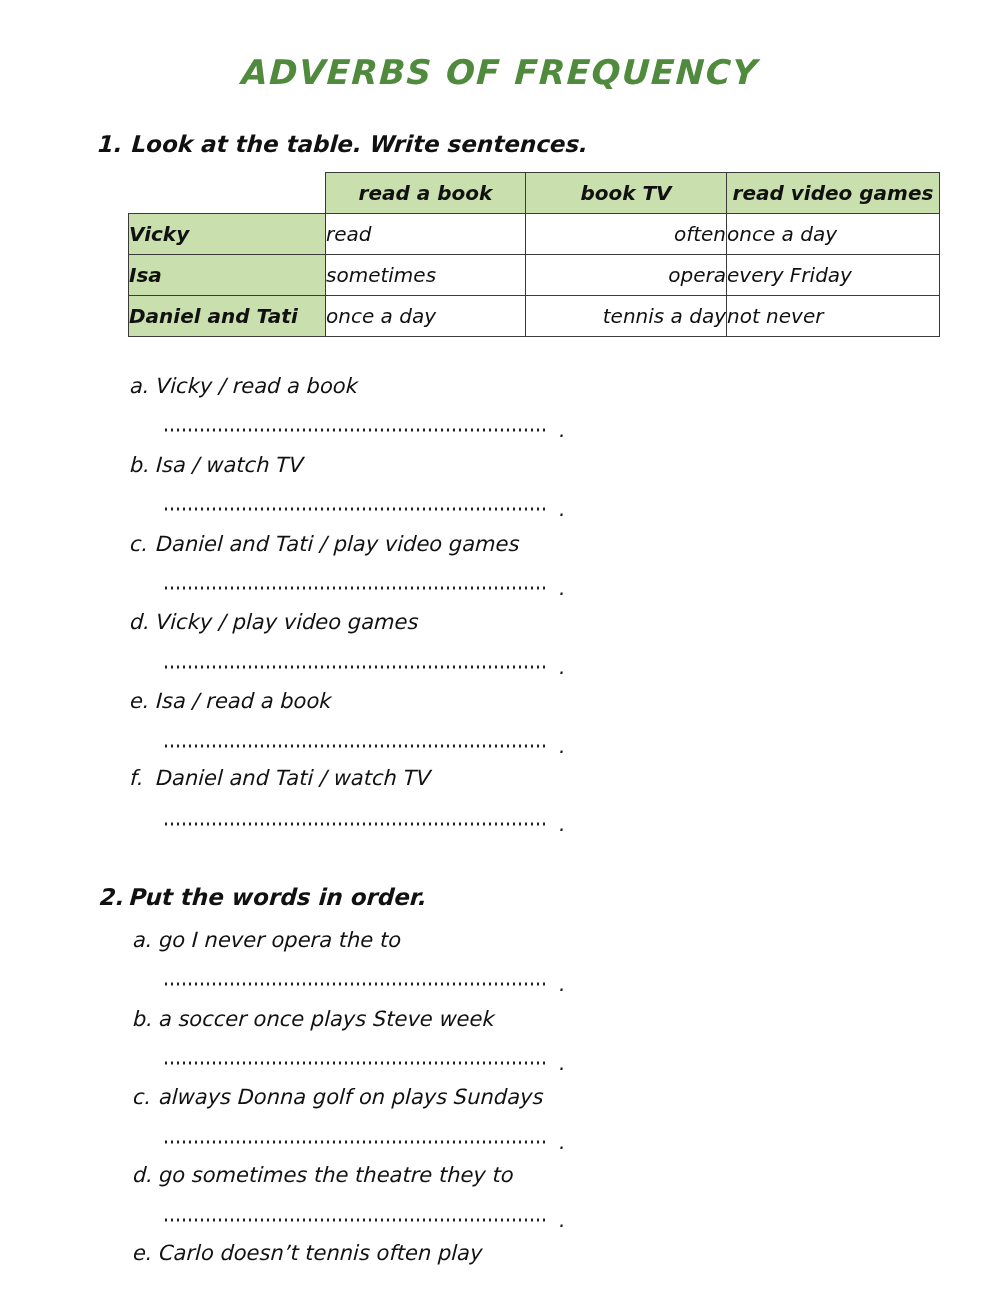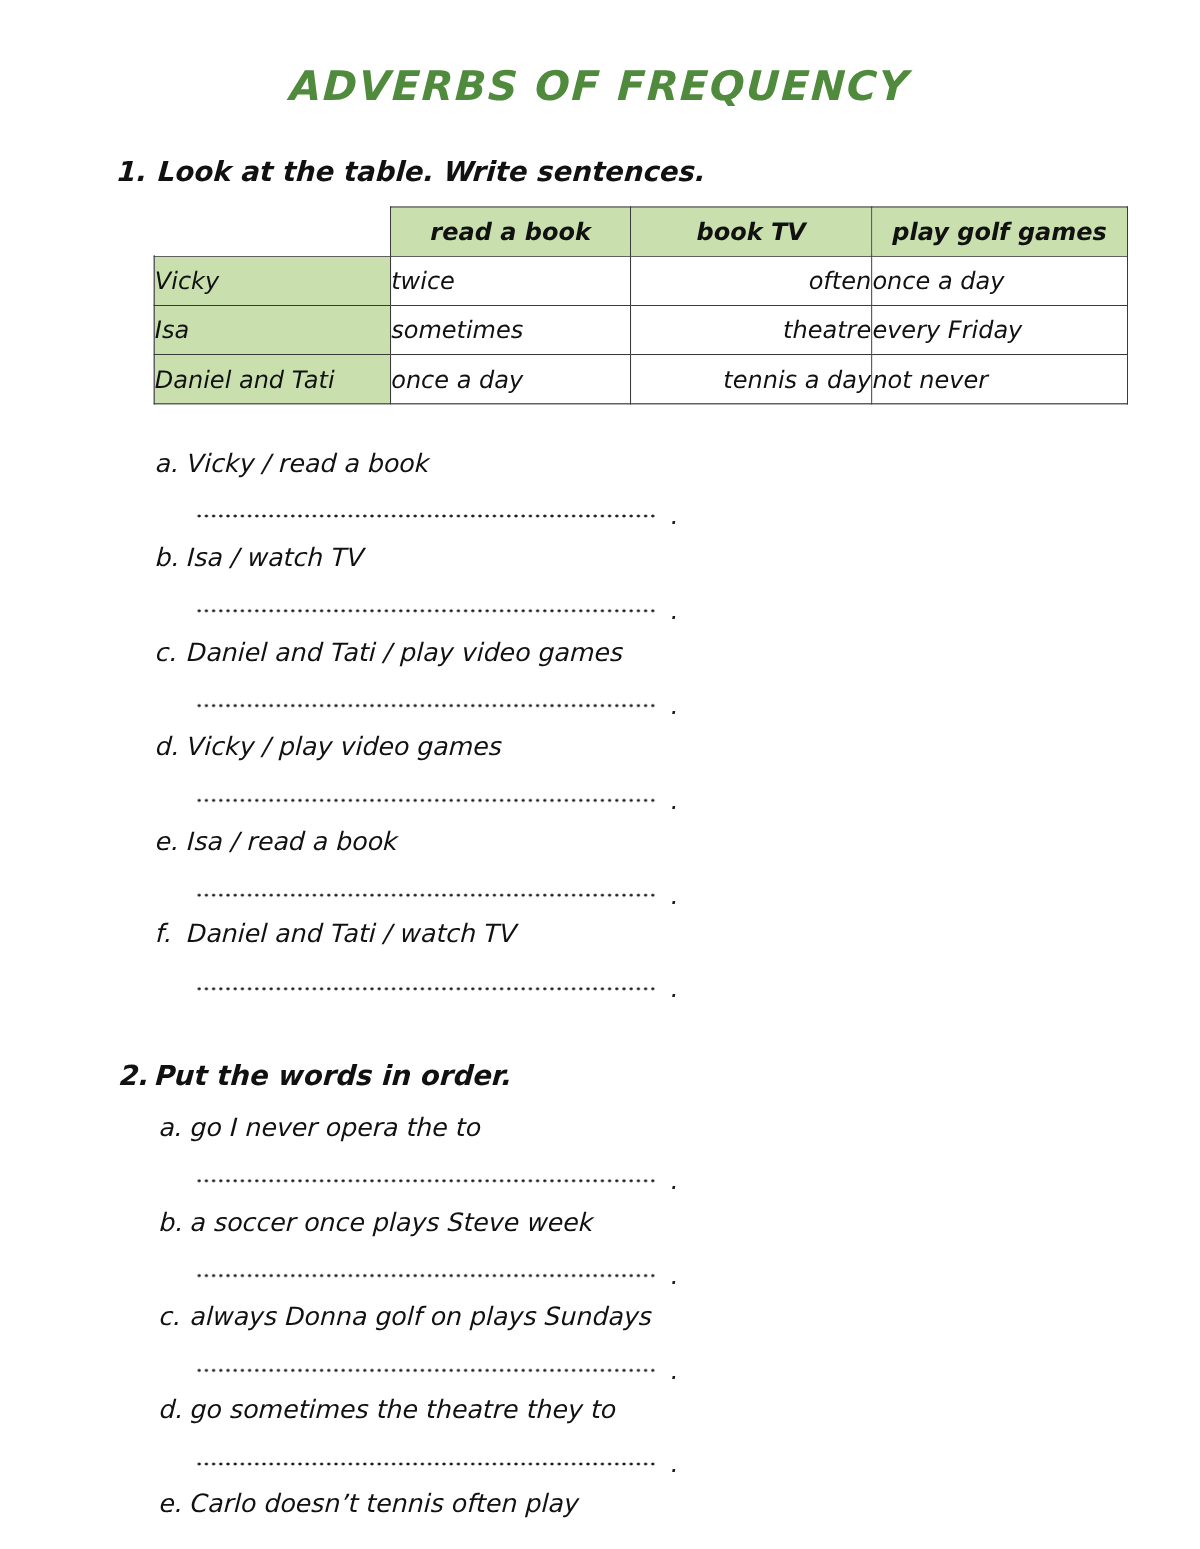--- a/index.html
+++ b/index.html
@@ -91,21 +91,21 @@
   .cell-header {
     background: #c9dfae;
     text-align: center;
     font-weight: 700;
     font-style: italic;
     font-size: 21px;
     height: 44px;
   }
   .cell-rowlabel {
     background: #c9dfae;
-    font-weight: 400;
+    font-weight: 700;
     font-style: italic;
     font-size: 21px;
     padding-left: 9px;
   }
   .cell-data {
     background: #ffffff;
     padding-left: 10px;
   }
 
   
@@ -160,32 +160,32 @@
   <div class="section-heading" id="heading-1">
     <span class="heading-num">1.</span><span>Look at the table. Write sentences.</span>
   </div>
 
   <table class="freq-table">
     <tbody>
       <tr>
         <td class="cell-corner col-label"></td>
         <td class="cell-header col-book">read a book</td>
         <td class="cell-header col-tv">book TV</td>
-        <td class="cell-header col-games">play golf games</td>
+        <td class="cell-header col-games">read video games</td>
       </tr>
       <tr>
         <td class="cell-rowlabel col-label">Vicky</td>
-        <td class="cell-data col-book">twice</td>
+        <td class="cell-data col-book">read</td>
         <td class="cell-data col-tv">often</td>
         <td class="cell-data col-games">once a day</td>
       </tr>
       <tr>
         <td class="cell-rowlabel col-label">Isa</td>
         <td class="cell-data col-book">sometimes</td>
-        <td class="cell-data col-tv">theatre</td>
+        <td class="cell-data col-tv">opera</td>
         <td class="cell-data col-games">every Friday</td>
       </tr>
       <tr>
         <td class="cell-rowlabel col-label">Daniel and Tati</td>
         <td class="cell-data col-book">once a day</td>
         <td class="cell-data col-tv">tennis a day</td>
         <td class="cell-data col-games">not never</td>
       </tr>
     </tbody>
   </table>

